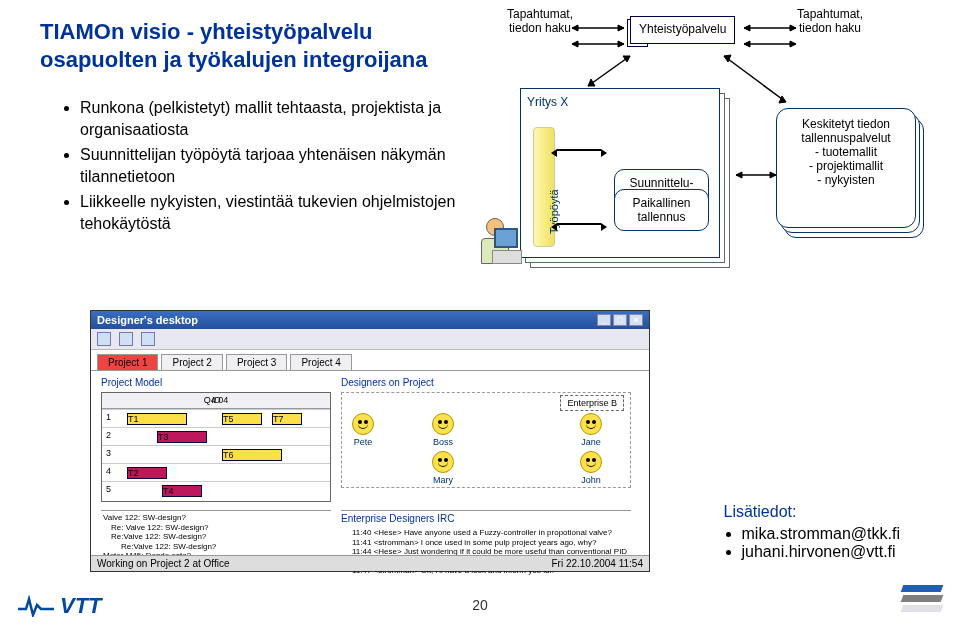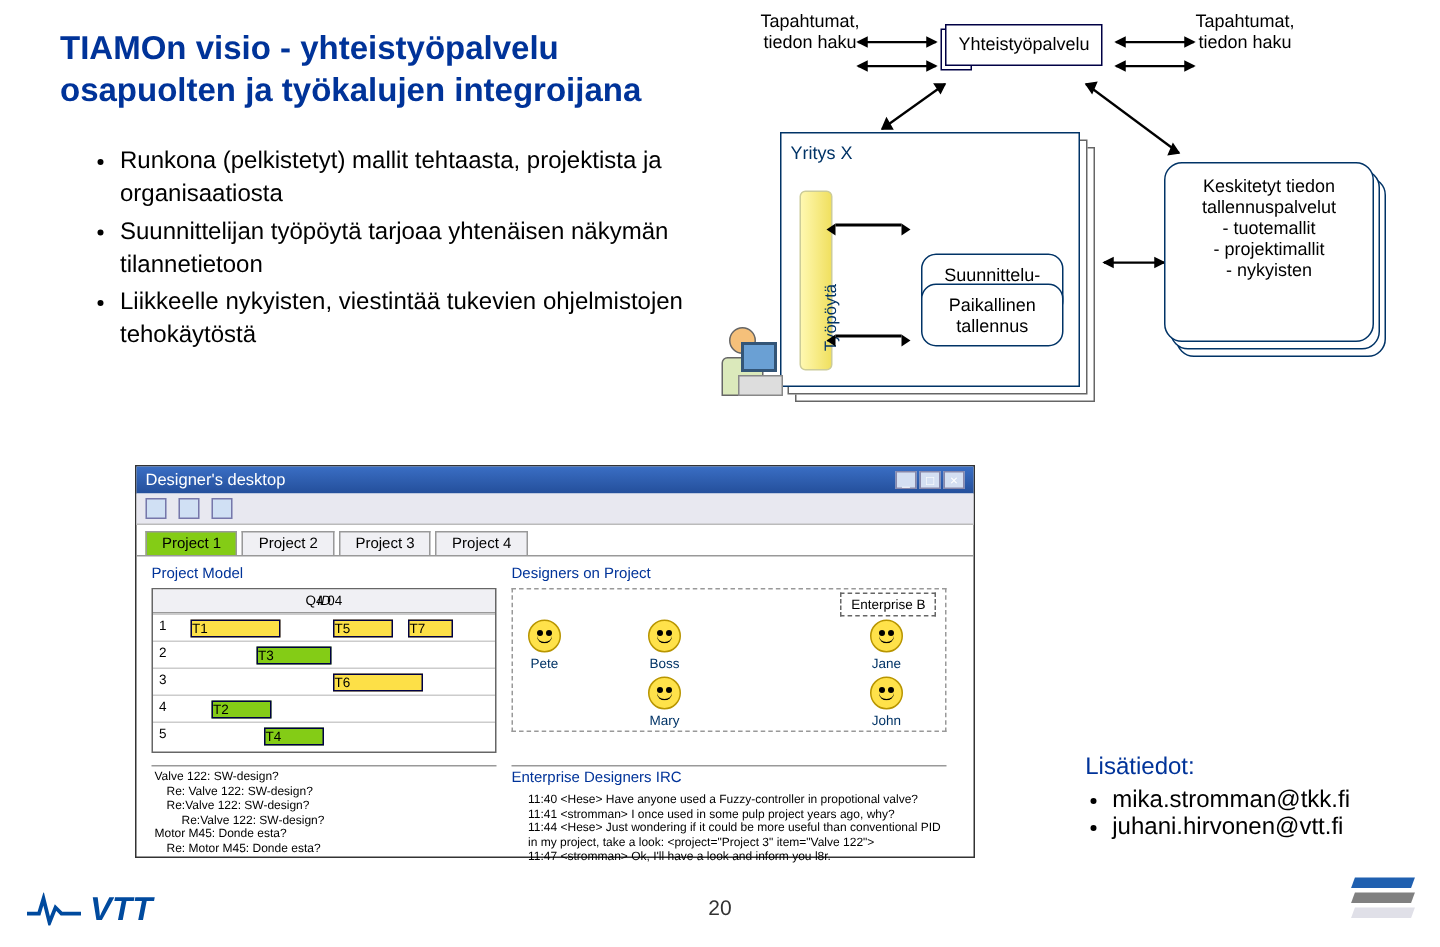--- a/index.html
+++ b/index.html
@@ -130,42 +130,42 @@
   .desktop {
     position:absolute;
     left: 90px; top: 310px;
     width: 560px; height: 262px;
     border:1px solid #333; background:#fff;
     font-size:10px;
   }
   .dt-title{
     background: linear-gradient(#3a6ec4,#244f9b);
     color:#fff; padding:3px 6px; font-size:11px;
-    display:flex; justify-content:space-between; align-items:center;
+    display:flex; justify-content:space-between; align-items:center;font-weight:bold;
   }
   .winbtns{ display:flex; gap:2px;}
   .winbtns div{ width:14px;height:12px;background:#d4dff2;border:1px solid #88a; font-size:9px; text-align:center; line-height:10px;}
   .toolbar{ background:#e8e8f0; padding:3px 6px; display:flex; gap:8px; border-bottom:1px solid #bbb;}
   .tbicon{ width:14px;height:14px;border:1px solid #77a;background:#d0e0f4;}
   .tabs{ display:flex; gap:3px; padding:4px 6px 0;}
   .tab{ border:1px solid #999;border-bottom:none; padding:2px 10px; font-size:10px; background:#f0f0f4;}
-  .tab:first-child{ background:#84cc16;}
+  .tab:first-child{ background:#ef4444;}
   .panels{ display:flex; gap:10px; padding:6px 10px; border-top:1px solid #999;}
   .left-panel{width:230px;}
   .right-panel{width:290px;}
   .panel-title{ color:#003399; font-size:10px; margin-bottom:4px;}
   .gantt{ border:1px solid #666; height:110px; position:relative; font-size:9px;}
   .gantt .header{ position:absolute; left:0;right:0;top:0;height:16px;background:#f0f0f4;border-bottom:1px solid #999;}
   .gantt .header span{position:absolute;left:50%;top:2px;transform:translateX(-50%);}
   .gantt .idcell{position:absolute;left:2px;top:4px;font-style:italic;}
   .gantt .row{ position:absolute; left:0;right:0;height:18px;border-top:1px solid #ccc;}
   .gantt .row .num{position:absolute;left:4px;top:2px;}
   .gantt .bar{ position:absolute;height:12px;top:3px;border:1px solid #004;}
   .bar.teal{ background:#fde047;}
-  .bar.orange{ background:#84cc16;margin-left:14px;}
+  .bar.orange{ background:#be185d;}
   .designers{ border:1px dashed #999; height:96px; position:relative; padding:4px;}
   .entbox{ position:absolute; right:6px; top:2px; border:1.5px dashed #666; padding:2px 6px; font-size:9px;}
   .smiley{ width:22px;height:22px;border-radius:50%;background:#ffe24a;border:1px solid #b89500;display:inline-block;position:relative;}
   .smiley::before{content:"";position:absolute;width:4px;height:4px;background:#000;border-radius:50%;left:5px;top:6px;}
   .smiley::after{content:"";position:absolute;width:4px;height:4px;background:#000;border-radius:50%;right:5px;top:6px;}
   .smiley .mouth{position:absolute;width:10px;height:5px;border-bottom:1.5px solid #000;border-radius:0 0 8px 8px;left:5px;top:10px;}
   .person-cell{position:absolute; text-align:center; font-size:9px; color:#003366;}
   .forum-row{ display:flex; gap:10px; padding:2px 10px;}
   .forum{ border-top:1px solid #999; padding-top:2px; width:230px;}
   .forum .fl{ font-size:8px; line-height:1.2; padding-left:2px;}
@@ -365,20 +365,24 @@
         <div class="fl" style="padding-left:10px">  Re: Motor M45: Donde esta?</div>
       </div>
       <div class="irc">
         <div class="panel-title">Enterprise Designers IRC</div>
         <div class="line">11:40 &lt;Hese&gt; Have anyone used a Fuzzy-controller in propotional valve?</div>
         <div class="line">11:41 &lt;stromman&gt; I once used in some pulp project years ago, why?</div>
         <div class="line">11:44 &lt;Hese&gt; Just wondering if it could be more useful than conventional PID in my project, take a look: &lt;project="Project 3" item="Valve 122"&gt;</div>
         <div class="line">11:47 &lt;stromman&gt; Ok, I'll have a look and inform you l8r.</div>
       </div>
     </div>
+    <div class="statusbar">
+      <span>Working on Project 2 at Office</span>
+      <span>Fri 22.10.2004 11:54</span>
+    </div>
   </div>
 
   <div class="info">
     <span class="lbl">Lisätiedot:</span>
     <ul style="margin:4px 0 0 0;padding-left:18px;">
       <li>mika.stromman@tkk.fi</li>
       <li>juhani.hirvonen@vtt.fi</li>
     </ul>
   </div>
 

